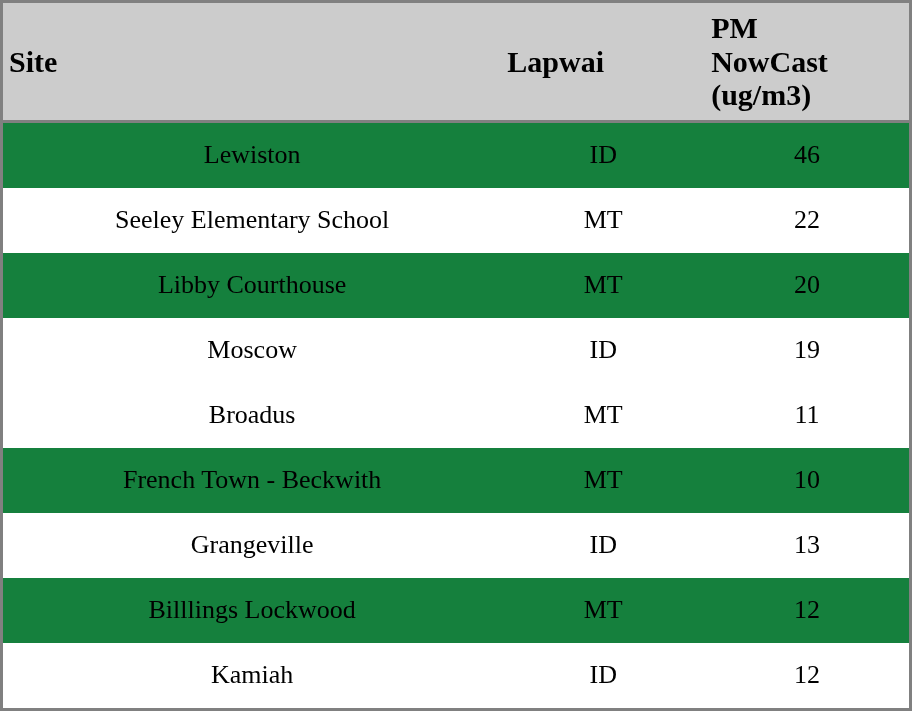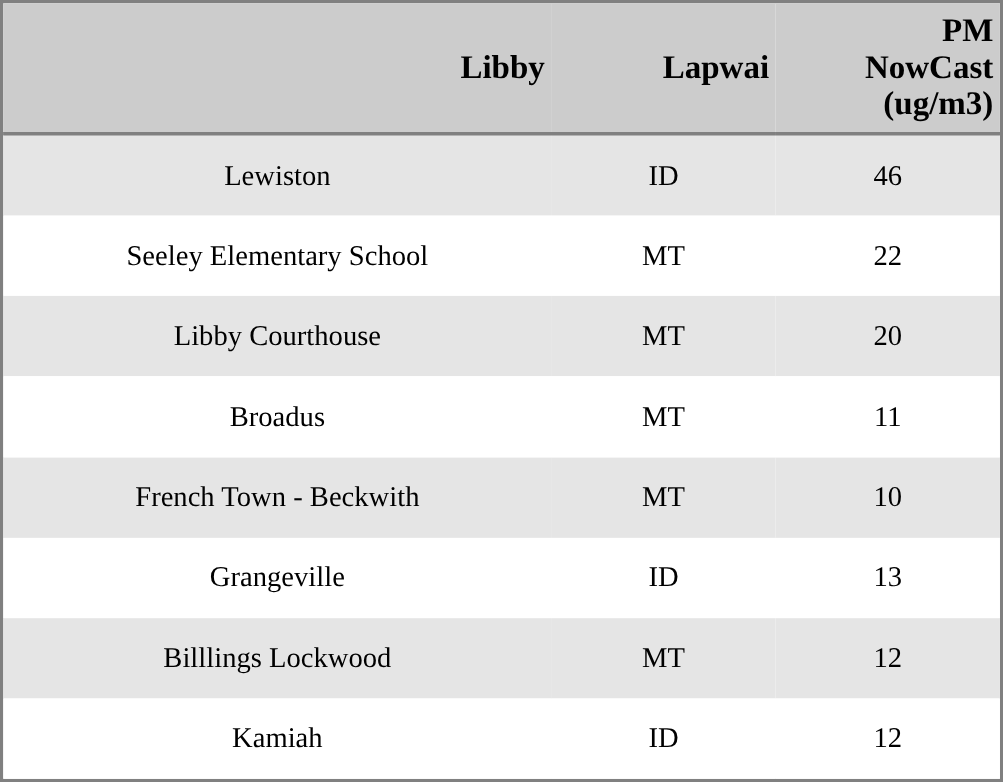--- a/index.html
+++ b/index.html
@@ -28,37 +28,37 @@
   }
   table.data-table thead tr {
     background: #cccccc;
   }
   table.data-table thead th {
     border-bottom: 3px solid #808080;
     font-family: "Liberation Serif", serif;
     font-weight: bold;
     font-size: 30px;
     color: #000000;
-    text-align: right;
+    text-align: left;
     vertical-align: middle;
     padding: 8px 6px;
     line-height: 1.12;
   }
   table.data-table tbody td {
     font-family: "Liberation Serif", serif;
     font-size: 26px;
     color: #000000;
     text-align: center;
     vertical-align: middle;
     padding: 0;
     height: 58px;
     border: none;
   }
   table.data-table tbody tr.odd-row {
-    background: #e5e5e5;
+    background: #15803d;
     border-radius: 10px;
   }
   table.data-table tbody tr.even-row {
     background: #ffffff;
   }
   col.col-site   { width: 55%; }
   col.col-state  { width: 22.5%; }
   col.col-value  { width: 22.5%; }
 </style>
 </head>
@@ -67,21 +67,21 @@
 <div class="table-frame">
   <table class="data-table">
     <colgroup>
       <col class="col-site">
       <col class="col-state">
       <col class="col-value">
     </colgroup>
     <thead>
       <tr>
         <th>
-          <span>Libby</span>
+          <span>Site</span>
         </th>
         <th>
           <span>Lapwai</span>
         </th>
         <th>
           <div>PM</div>
           <div>NowCast</div>
           <div>(ug/m3)</div>
         </th>
       </tr>
@@ -94,20 +94,25 @@
       </tr>
       <tr class="even-row">
         <td>Seeley Elementary School</td>
         <td>MT</td>
         <td>22</td>
       </tr>
       <tr class="odd-row">
         <td>Libby Courthouse</td>
         <td>MT</td>
         <td>20</td>
+      </tr>
+      <tr class="even-row">
+        <td>Moscow</td>
+        <td>ID</td>
+        <td>19</td>
       </tr>
       <tr class="even-row">
         <td>Broadus</td>
         <td>MT</td>
         <td>11</td>
       </tr>
       <tr class="odd-row">
         <td>French Town - Beckwith</td>
         <td>MT</td>
         <td>10</td>

